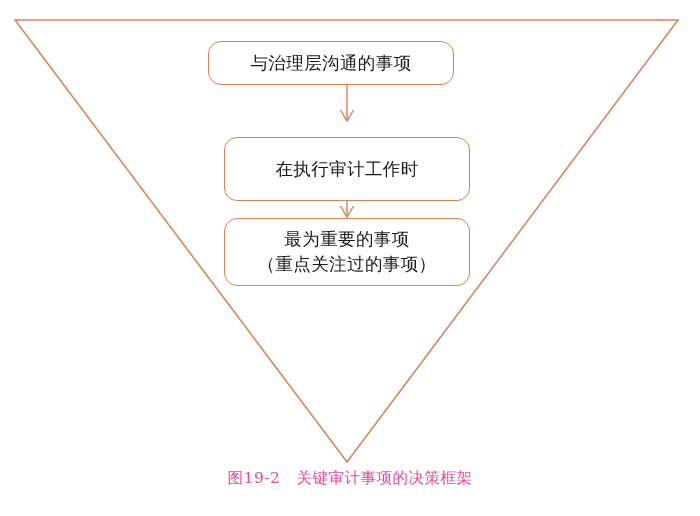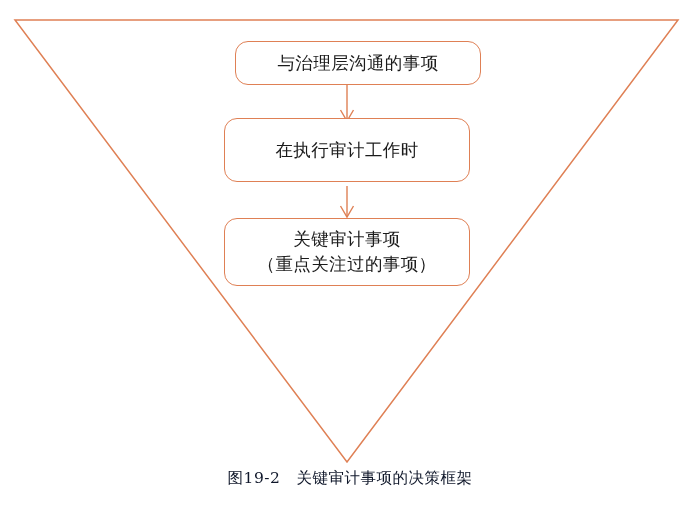--- a/index.html
+++ b/index.html
@@ -42,28 +42,28 @@
     text-align: center;
     color: #1b1b1b;
     font-family: "DejaVu Serif", "Liberation Serif", serif;
     font-size: 17.5px;
     line-height: 1.42;
     letter-spacing: 0.4px;
     white-space: nowrap;
   }
 
   #box-1 {
-    left: 235px;
+    left: 208px;
     top: 41px;
     width: 246px;
     height: 44px;
   }
   #box-2 {
     left: 224px;
-    top: 118px;
+    top: 137px;
     width: 246px;
     height: 64px;
   }
   #box-3 {
     left: 224px;
     top: 218px;
     width: 246px;
     height: 68px;
   }
 
@@ -83,21 +83,21 @@
 
   
   #caption {
     position: absolute;
     left: 0;
     top: 468px;
     width: 700px;
     text-align: center;
     font-family: "DejaVu Serif", "Liberation Serif", serif;
     font-size: 15.5px;
-    color: #0f172a;
+    color: #ec4899;
     letter-spacing: 0.5px;
     white-space: pre;
   }
 </style>
 </head>
 <body>
 
 <div id="canvas">
 
   <svg id="triangle-layer" viewBox="0 0 700 516" width="700" height="516" xmlns="http://www.w3.org/2000/svg">
@@ -119,19 +119,19 @@
 
   <div class="flow-box" id="box-1">
     <span class="box-line">与治理层沟通的事项</span>
   </div>
 
   <div class="flow-box" id="box-2">
     <span class="box-line">在执行审计工作时</span>
   </div>
 
   <div class="flow-box" id="box-3">
-    <span class="box-line">关键审计事项</span>
+    <span class="box-line">最为重要的事项</span>
     <span class="box-line">（重点关注过的事项）</span>
   </div>
 
   <div id="caption">图19-2　关键审计事项的决策框架</div>
 
 </div>
 
 </body></html>

